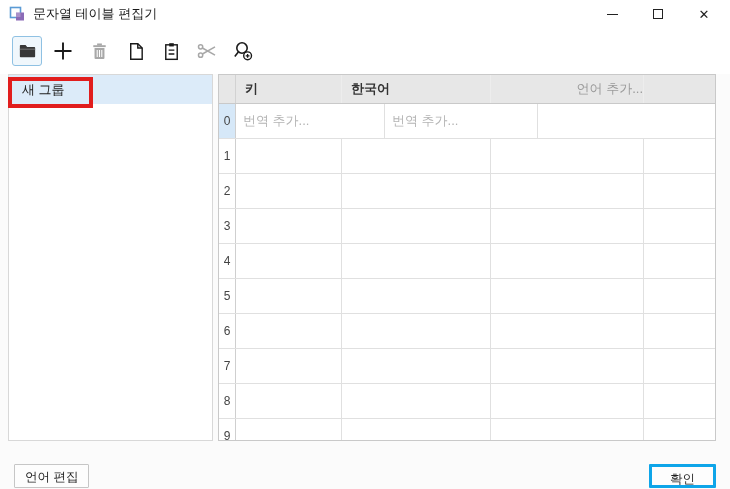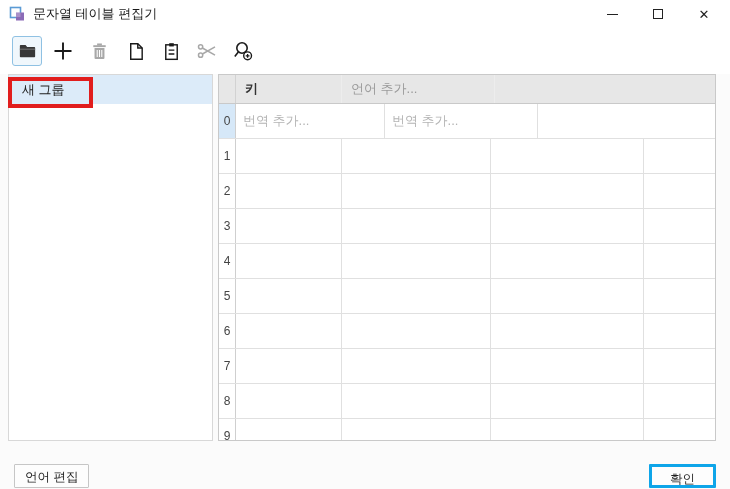--- a/index.html
+++ b/index.html
@@ -27,21 +27,21 @@
   .sidebar { position:absolute; left:8px; top:74px; width:205px; height:367px; background:#ffffff; border:1px solid #d8d8d8; }
   .sidebar-item { height:29px; line-height:29px; font-size:13px; padding-left:13px; color:#222; }
   .sidebar-item.selected { background:#dcebf9; }
   .annotation-box { position:absolute; left:8px; top:77px; width:85px; height:31px; border:4px solid #e11d1d; z-index:6; pointer-events:none; }
 
   
   .table-panel { position:absolute; left:218px; top:74px; width:498px; height:367px; background:#ffffff; border:1px solid #c9c9c9; overflow:hidden; }
   .thead { display:flex; height:29px; background:#e7e7e7; border-bottom:1px solid #c9c9c9; }
   .corner { width:17px; border-right:1px solid #d2d2d2; }
   .th { font-size:13px; color:#333; font-weight:600; line-height:28px; padding-left:9px; border-right:1px solid #ededed; }
-  .th.gray { color:#9a9a9a; font-weight:400; }
+  .th.gray { color:#9a9a9a; font-weight:400;text-align:right; }
   .c-key { width:106px; }
   .c-ko { width:149px; }
   .c-add { width:153px; }
   .c-extra { flex:1; border-right:none !important; }
   .trow { display:flex; height:35px; border-bottom:1px solid #e0e0e0; background:#fff; }
   .rowhead { width:17px; border-right:1px solid #cfcfcf; font-size:12px; color:#444; display:flex; align-items:center; justify-content:center; }
   .trow.selected .rowhead { background:#d6e8f8; }
   .cell { font-size:13px; line-height:34px; padding-left:7px; color:#222; border-right:1px solid #e0e0e0; white-space:nowrap; overflow:hidden; }
   .cell.ph { color:#b4b4b4; }
 
@@ -127,20 +127,21 @@
 
   <div class="sidebar">
     <div class="sidebar-item selected">새 그룹</div>
   </div>
   <div class="annotation-box" style="border-color: rgb(225, 29, 29);"></div>
 
   <div class="table-panel">
     <div class="thead">
       <div class="corner"></div>
       <div class="th c-key">키</div>
+      <div class="th c-ko">한국어</div>
       <div class="th c-add gray">언어 추가...</div>
       <div class="th c-extra"></div>
     </div>
     <div>
         <div class="trow selected">
           <div class="rowhead">0</div>
           <div class="cell c-ko ph">번역 추가...</div>
           <div class="cell c-add ph">번역 추가...</div>
           <div class="cell c-extra"></div>
         </div>

